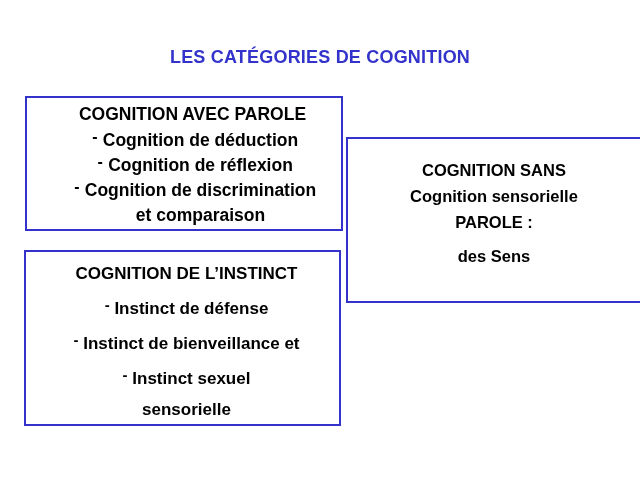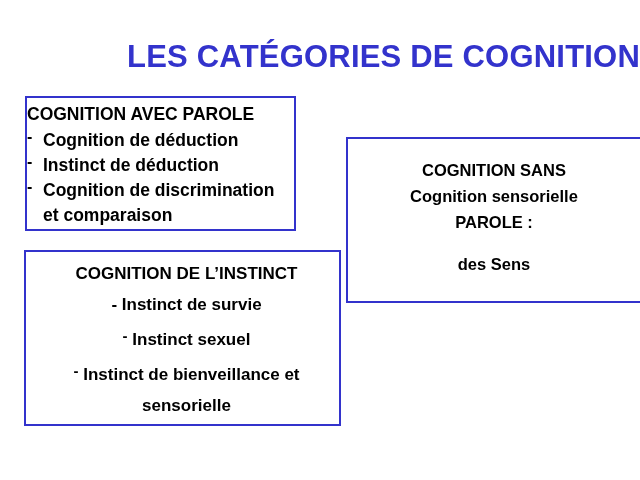--- a/index.html
+++ b/index.html
@@ -15,49 +15,49 @@
     font-family: "Liberation Sans", sans-serif;
     -webkit-font-smoothing: antialiased;
   }
 
   
   #slide-title {
     position: absolute;
     left: 0;
     top: 42px;
     width: 640px;
-    text-align: right;
+    text-align: center;
     color: #3333cc;
-    font-size: 31px;
+    font-size: 18px;
     font-weight: bold;
     letter-spacing: 0.2px;
     line-height: 30px;
     white-space: nowrap;
   }
 
   
   .cat-box {
     position: absolute;
     box-sizing: border-box;
     background: #ffffff;
     border: 2px solid #3333cc;
     color: #000000;
     font-weight: bold;
   }
 
   
   #box-avec-parole {
     left: 25px;
     top: 96px;
-    width: 271px;
+    width: 318px;
     height: 135px;
-    padding: 4px 0 0 0;
+    padding: 4px 0 0 17px;
     font-size: 17.5px;
     line-height: 25px;
-    text-align: left;
+    text-align: center;
   }
   #box-avec-parole .bx-title {
     margin: 0 0 1px 0;
     white-space: nowrap;
   }
   #box-avec-parole .bullet-row {
     display: block;
     white-space: nowrap;
     position: relative;
   }
@@ -87,21 +87,21 @@
     padding: 18px 4px 0 4px;
     font-size: 16.5px;
     line-height: 26px;
     text-align: center;
   }
   #box-sans-parole .ln {
     display: block;
     white-space: nowrap;
   }
   #box-sans-parole .ln-last {
-    margin-top: 16px;
+    margin-top: 8px;
   }
 
   
   #box-instinct {
     left: 24px;
     top: 250px;
     width: 317px;
     height: 176px;
     padding: 6px 4px 0 12px;
     font-size: 17px;
@@ -124,21 +124,21 @@
 
 <div class="cat-box" id="box-avec-parole">
 
   <div class="bx-title">COGNITION AVEC PAROLE</div>
 
   <div class="bullet-row">
     <span class="dash">-</span><span class="btxt">Cognition de déduction</span>
   </div>
 
   <div class="bullet-row">
-    <span class="dash">-</span><span class="btxt">Instinct de déduction</span>
+    <span class="dash">-</span><span class="btxt">Cognition de réflexion</span>
   </div>
 
   <div class="bullet-row">
     <span class="dash">-</span><span class="btxt">Cognition de discrimination</span>
   </div>
 
   <div class="cont-line">et comparaison</div>
 </div>
 
 <div class="cat-box" id="box-sans-parole">
@@ -146,29 +146,30 @@
   <span class="ln">COGNITION  SANS</span>
   <span class="ln">Cognition sensorielle</span>
   <span class="ln">PAROLE :</span>
   <span class="ln ln-last">des Sens</span>
 </div>
 
 <div class="cat-box" id="box-instinct">
 
   <span class="ln">COGNITION DE L’INSTINCT</span>
 
-  <span class="ln">
-    <span>- Instinct de survie</span>
-  </span>
-
 
   <span class="ln">
     <span class="dash-sup">-</span>
-    <span>Instinct sexuel</span>
+    <span>Instinct de défense</span>
   </span>
 
   <span class="ln">
     <span class="dash-sup">-</span>
     <span>Instinct de bienveillance et</span>
   </span>
 
+  <span class="ln">
+    <span class="dash-sup">-</span>
+    <span>Instinct sexuel</span>
+  </span>
+
   <span class="ln">sensorielle</span>
 </div>
 
 </body></html>

